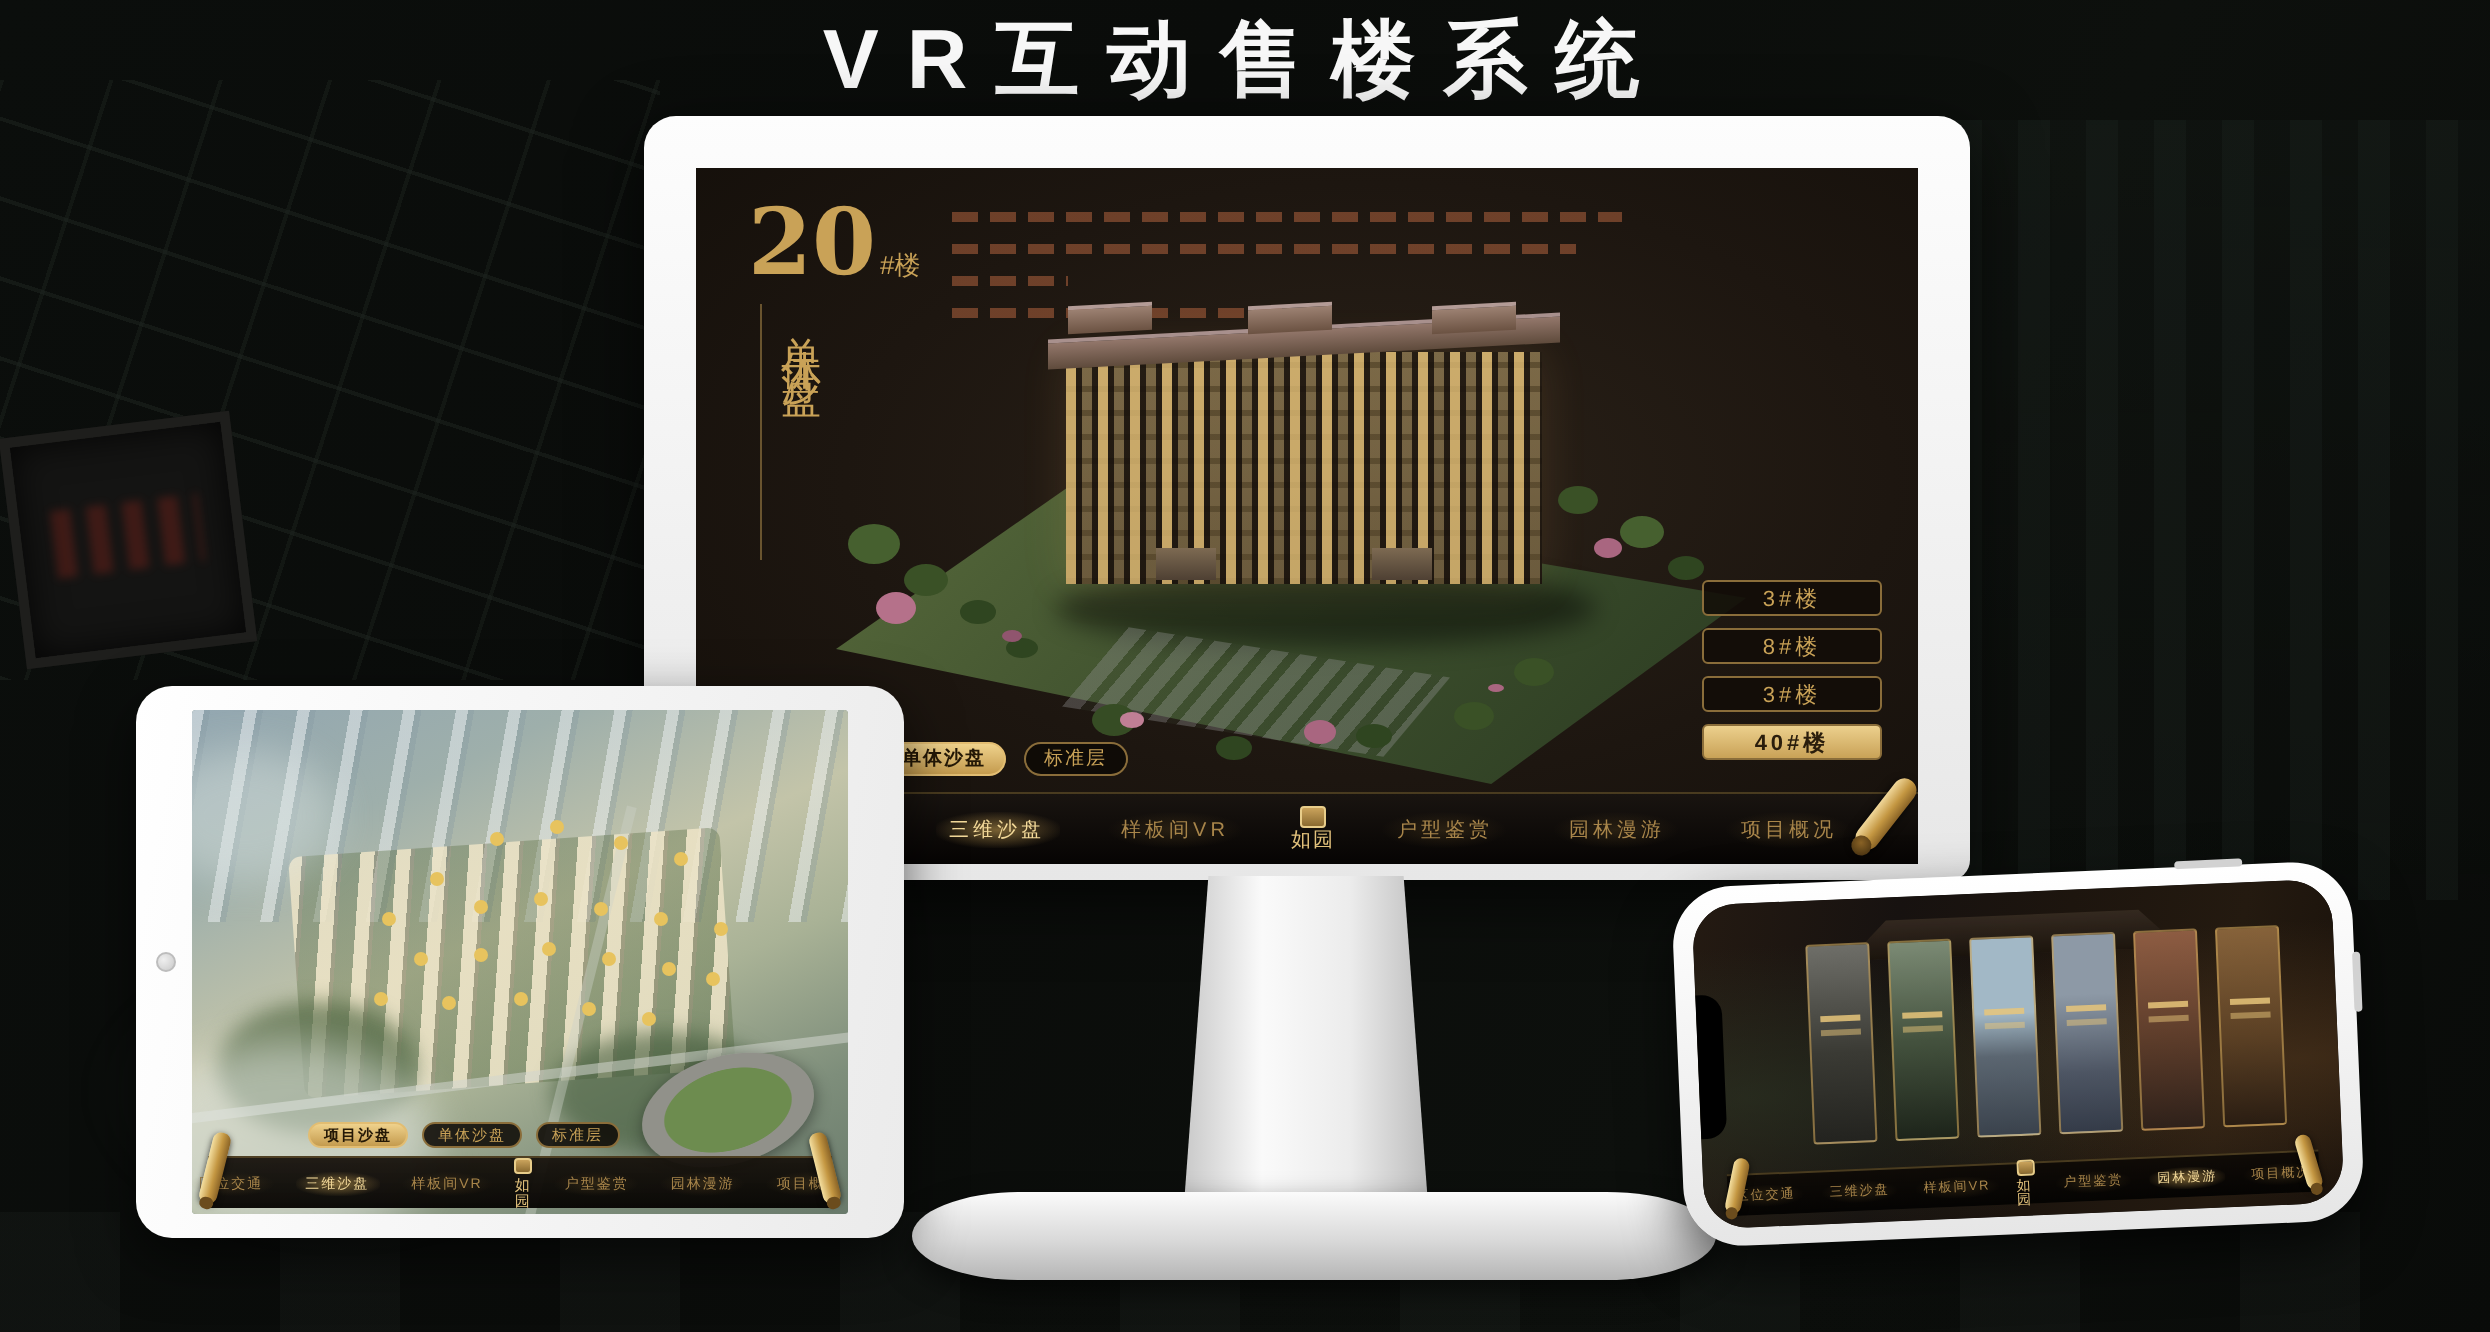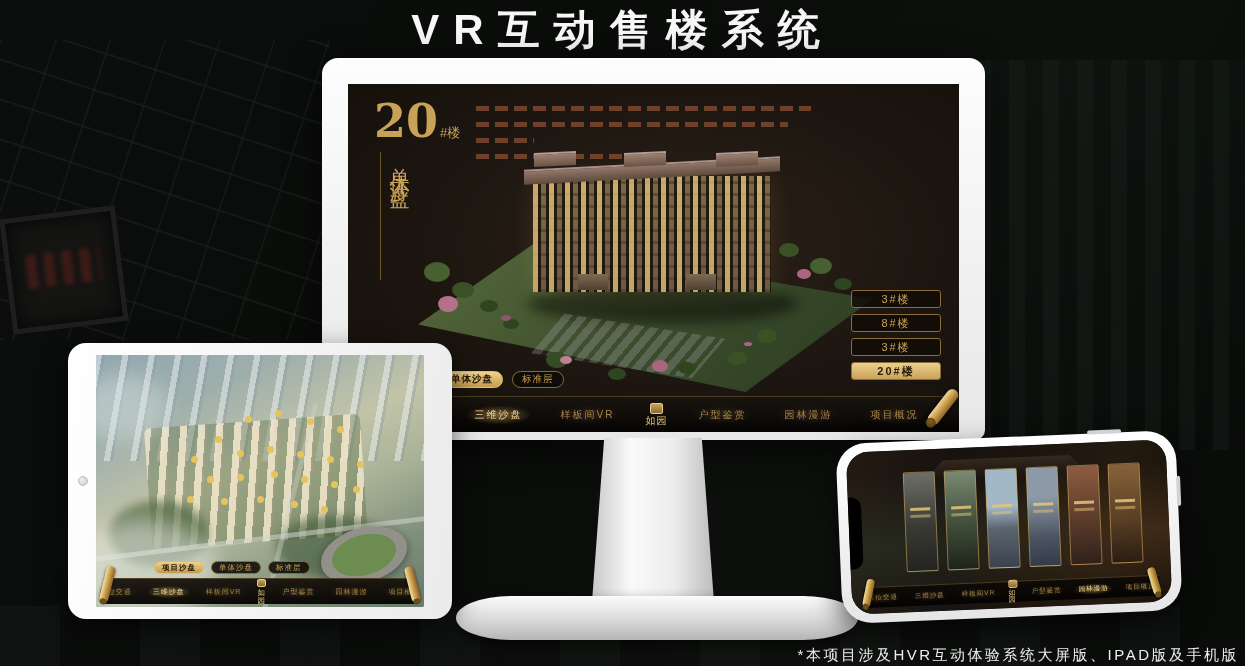--- a/index.html
+++ b/index.html
@@ -245,21 +245,21 @@
         <div class="canopy c1"></div>
         <div class="canopy c2"></div>
         <span class="tgreen"></span>
         <span class="tpink"></span>
       </div>
 
       <div class="bld-buttons">
         <div class="goldbtn">3#楼</div>
         <div class="goldbtn">8#楼</div>
         <div class="goldbtn">3#楼</div>
-        <div class="goldbtn active">20#楼</div>
+        <div class="goldbtn active">40#楼</div>
       </div>
 
       <div class="sub-tabs">
         <div class="pill">项目沙盘</div>
         <div class="pill active">单体沙盘</div>
         <div class="pill">标准层</div>
       </div>
 
       <div class="navbar">
         <span class="navitem">区位交通</span>
@@ -341,14 +341,13 @@
           <span class="ltxt">如园</span>
         </span>
         <span class="navitem">户型鉴赏</span>
         <span class="navitem active">园林漫游</span>
         <span class="navitem">项目概况</span>
         <span class="handle p-handle-r"></span>
       </div>
     </div>
   </div>
 
-  <div class="footnote">*本项目涉及HVR互动体验系统大屏版、IPAD版及手机版</div>
 </div>
 
 </body></html>

